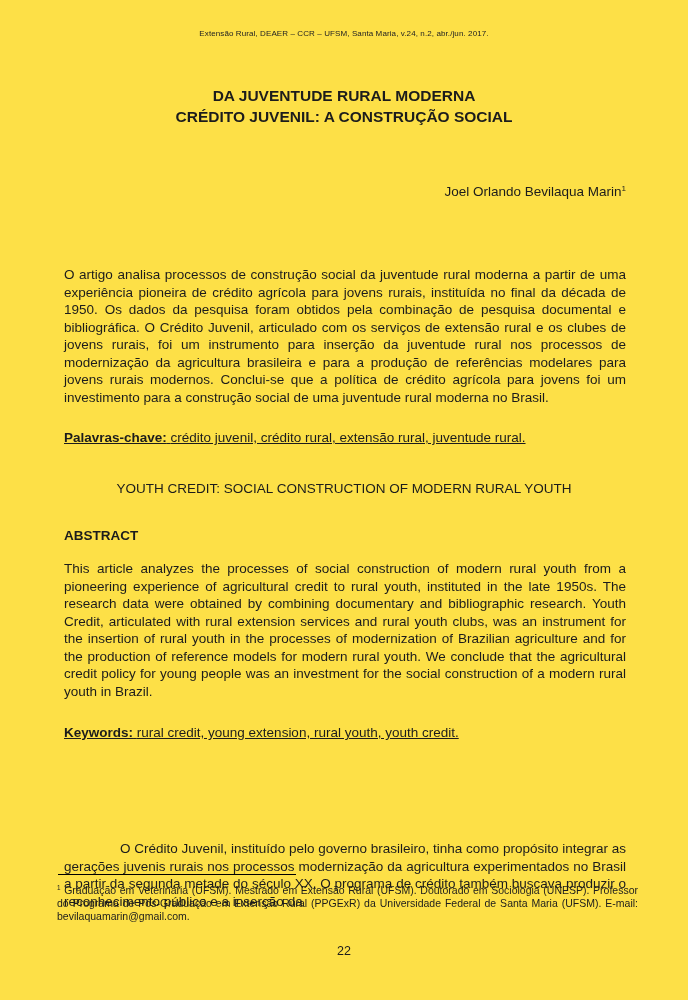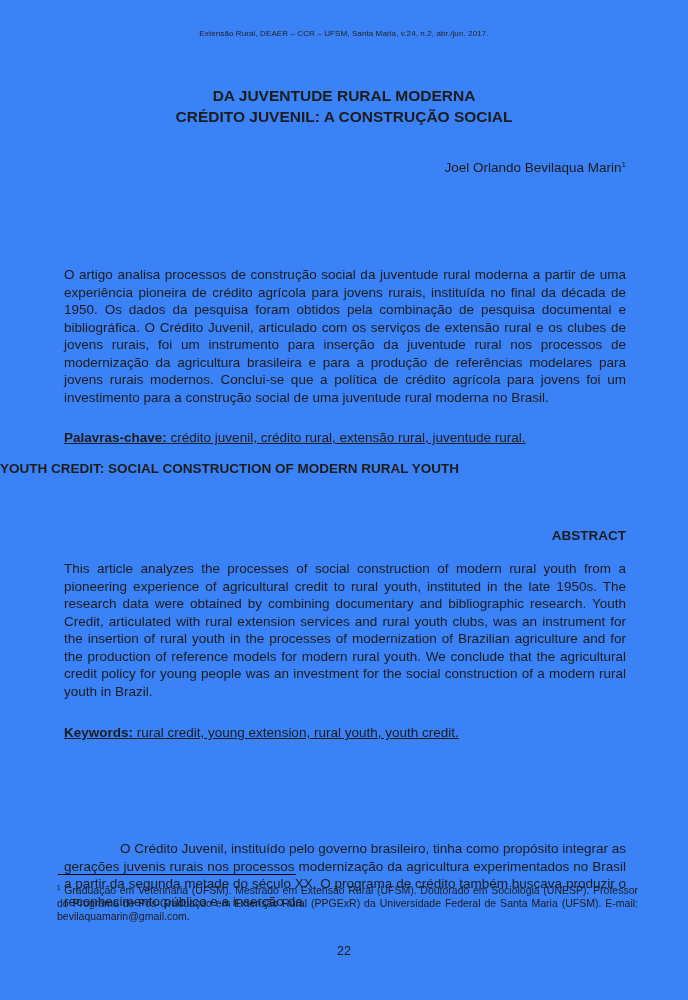--- a/index.html
+++ b/index.html
@@ -4,21 +4,21 @@
 <style>
   html, body {
     margin: 0;
     padding: 0;
     background: #ffffff;
   }
   .page {
     position: relative;
     width: 688px;
     height: 1000px;
-    background: #3b82f6;
+    background: #fde047;
     font-family: "Liberation Sans", sans-serif;
     color: #1c1c1c;
     overflow: hidden;
   }
   .abs { position: absolute; }
 
   .journal-header {
     top: 29px; left: 0; right: 0;
     text-align: center;
     font-size: 8px;
@@ -26,58 +26,59 @@
     color: #222222;
   }
   .article-title {
     top: 85px; left: 0; right: 0;
     text-align: center;
     font-weight: bold;
     font-size: 15.5px;
     line-height: 21px;
   }
   .author-line {
-    top: 160px; left: 64px; right: 62px;
+    top: 184px; left: 64px; right: 62px;
     text-align: right;
     font-size: 13.5px;
   }
   sup {
     font-size: 60%;
     vertical-align: super;
     line-height: 0;
   }
   .section-heading {
     font-weight: bold;
     font-size: 13.5px;
     left: 64px; right: 62px;
   }
   .h-resumo   { top: 241px; }
-  .h-abstract { top: 528px; text-align: right; }
+  .h-abstract { top: 528px; }
   .h-intro    { top: 771px; }
   .body-para {
     left: 64px; right: 62px;
     font-size: 13.5px;
     line-height: 17.5px;
     text-align: justify;
   }
   .p-resumo   { top: 266px; }
   .p-abstract { top: 560px; }
   .p-intro    { top: 803px; text-indent: 56px; margin-top: 37px; }
   .kw-line {
     left: 64px; right: 62px;
     font-size: 13.5px;
     line-height: 17.5px;
     text-decoration: underline;
   }
   .kw-palavras { top: 429px; }
   .kw-keywords { top: 724px; }
   .kw-label { font-weight: bold; }
   .english-title {
-    top: 461px; left: 0; right: 0;
-    font-weight: bold;
+    top: 481px; left: 0; right: 0;
+    text-align: center;
+    font-weight: normal;
     font-size: 13.5px;
   }
   .footnote-rule {
     top: 874px; left: 58px;
     width: 238px; height: 0;
     border-top: 1.5px solid #000000;
   }
   .footnote {
     top: 884px; left: 57px; right: 50px;
     font-size: 10.5px;

